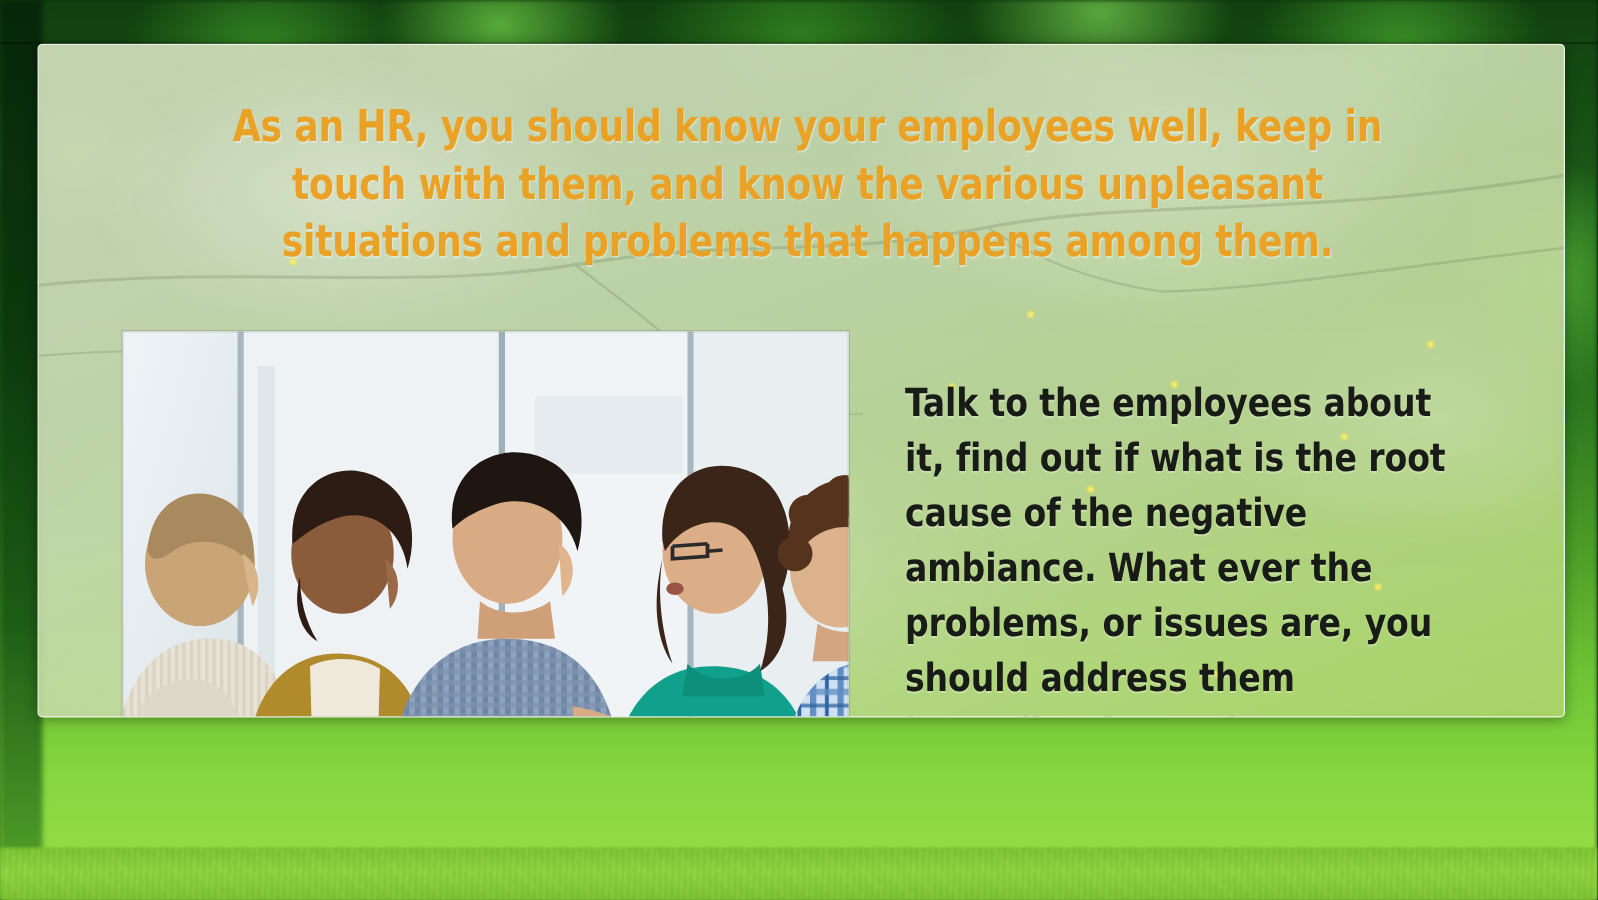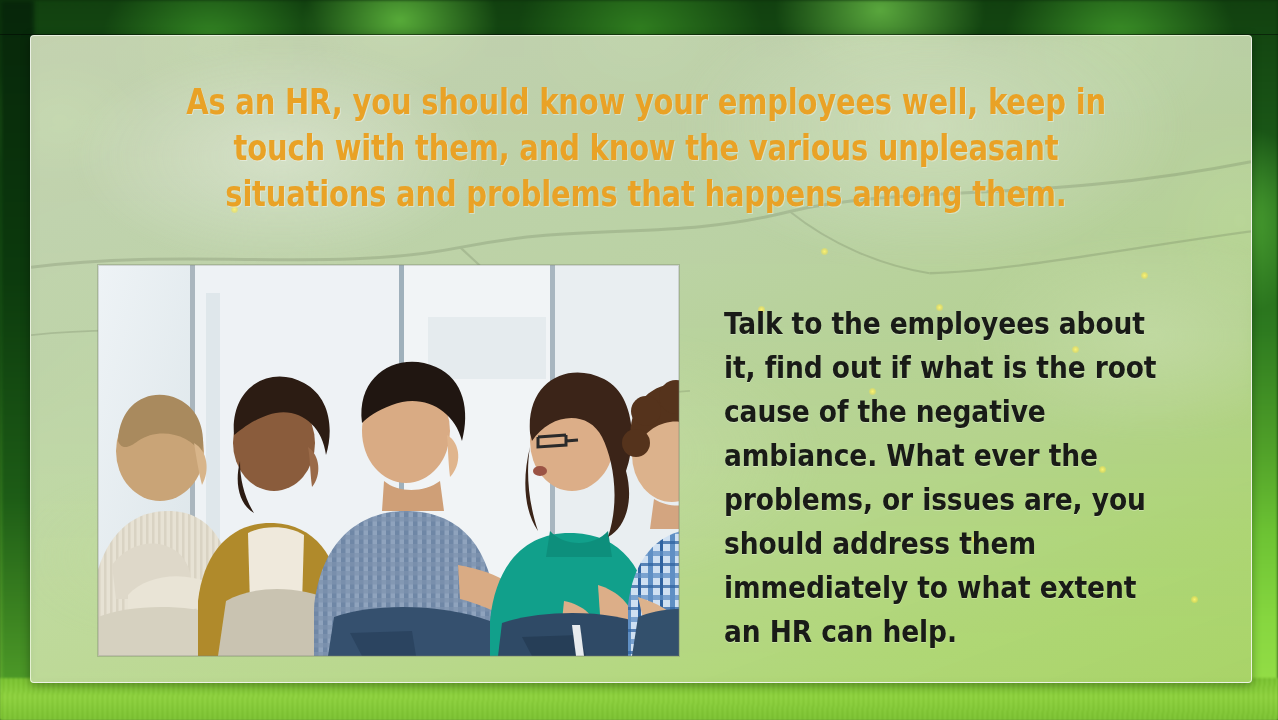--- a/index.html
+++ b/index.html
@@ -45,21 +45,21 @@
   }
   .bg-topline {
     position:absolute; left:0; top:34px; width:100%; height:1px;
     background:rgba(0,0,0,.45);
   }
 
   
   .panel {
     position:absolute;
     left:30px; top:35px;
-    width:1222px; height:648px;
+    width:1222px; height:539px;
     border:1px solid rgba(255,255,255,.70);
     border-radius:4px;
     overflow:hidden;
     background:
       linear-gradient(160deg, rgba(205,218,184,.95) 0%, rgba(206,220,186,.92) 18%,
                       rgba(200,219,176,.92) 42%, rgba(190,216,150,.92) 68%,
                       rgba(178,214,122,.93) 86%, rgba(170,211,106,.94) 100%);
     box-shadow:0 2px 10px rgba(0,0,0,.35);
   }
   

